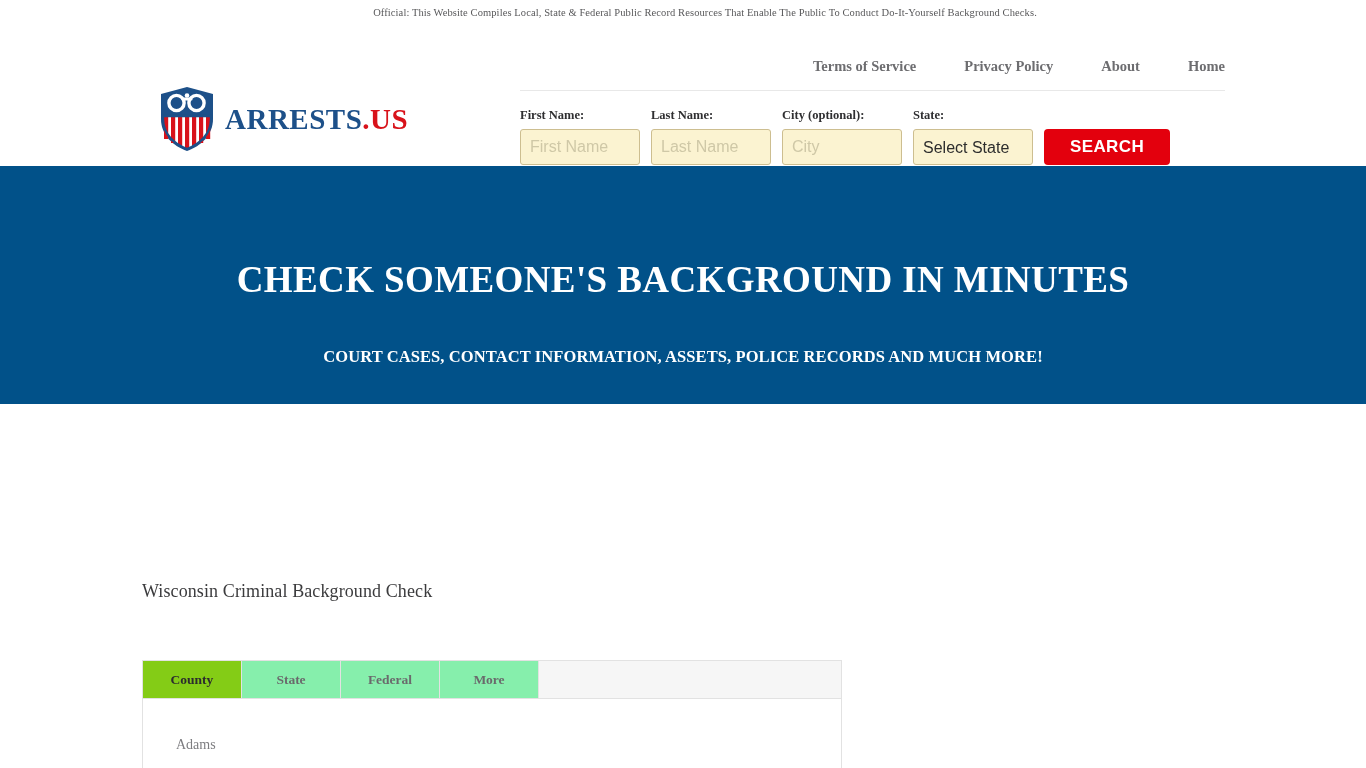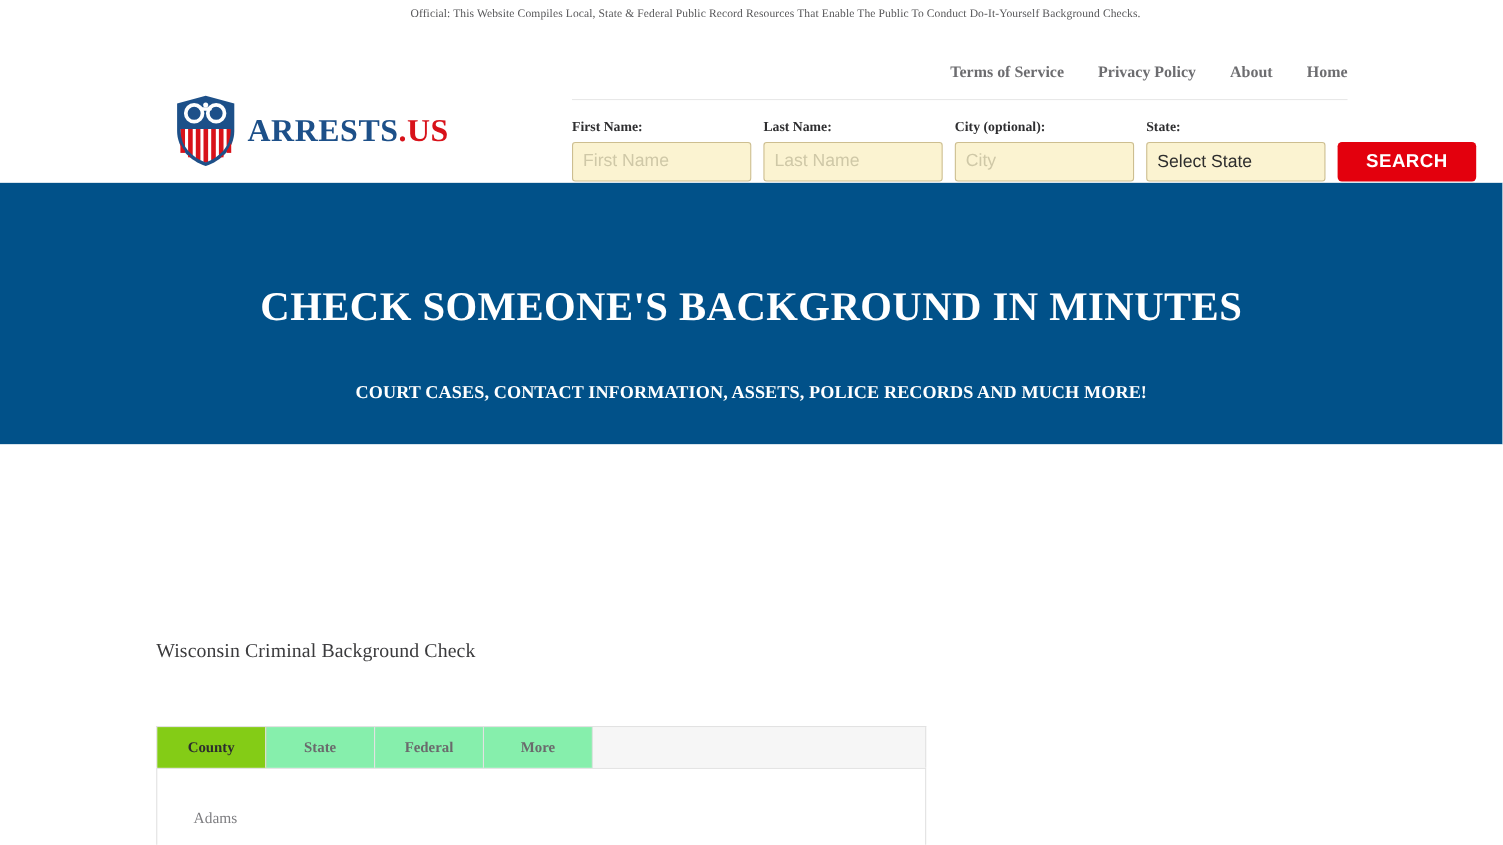--- a/index.html
+++ b/index.html
@@ -41,21 +41,21 @@
     background: #ffffff;
   }
 
   
   .nav {
     position: absolute;
     top: 34px;
     right: 141px;
     display: flex;
     align-items: center;
-    gap: 31px;
+    gap: 48px;
   }
   .nav-link {
     font-family: "Liberation Serif", "DejaVu Serif", serif;
     font-size: 14.5px;
     font-weight: 700;
     color: #6d6d70;
     text-decoration: none;
     white-space: nowrap;
     cursor: pointer;
   }
@@ -103,21 +103,21 @@
   .field-label {
     font-family: "Liberation Serif", "DejaVu Serif", serif;
     font-size: 12.5px;
     font-weight: 700;
     color: #2f2f31;
     margin-bottom: 6px;
     white-space: nowrap;
   }
   .field-input,
   .field-select {
-    width: 163px;
+    width: 120px;
     height: 36px;
     background: #fbf3d1;
     border: 1px solid #cdbe90;
     border-radius: 3px;
     padding: 0 9px;
     font-family: "Liberation Sans", "DejaVu Sans", sans-serif;
     font-size: 16px;
     color: #333333;
     outline: none;
   }

